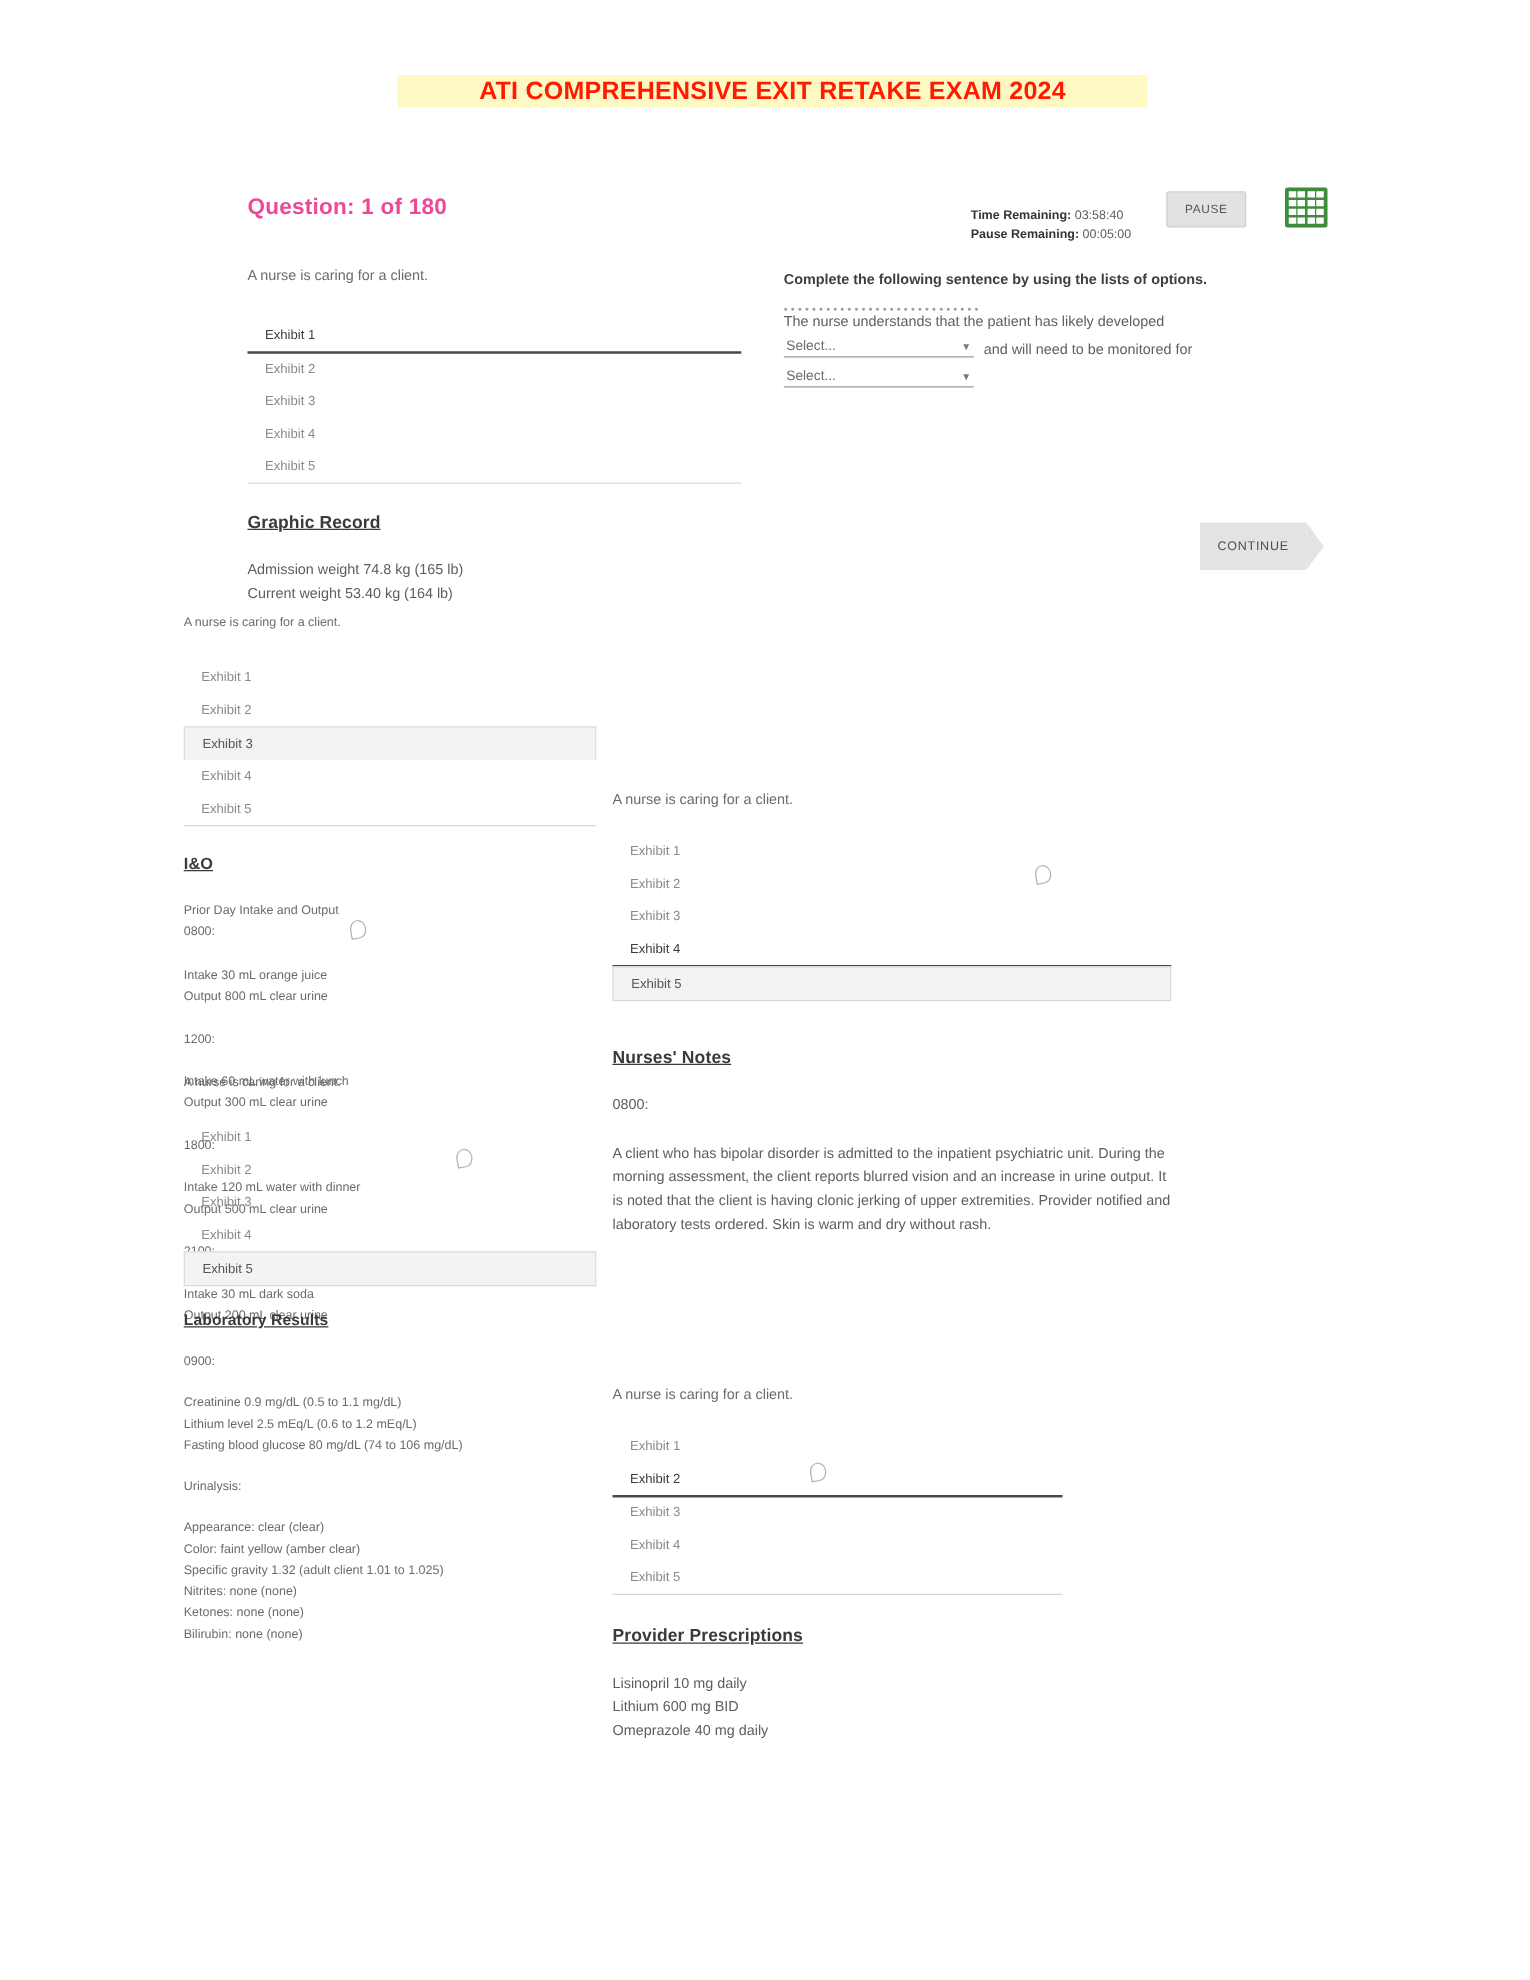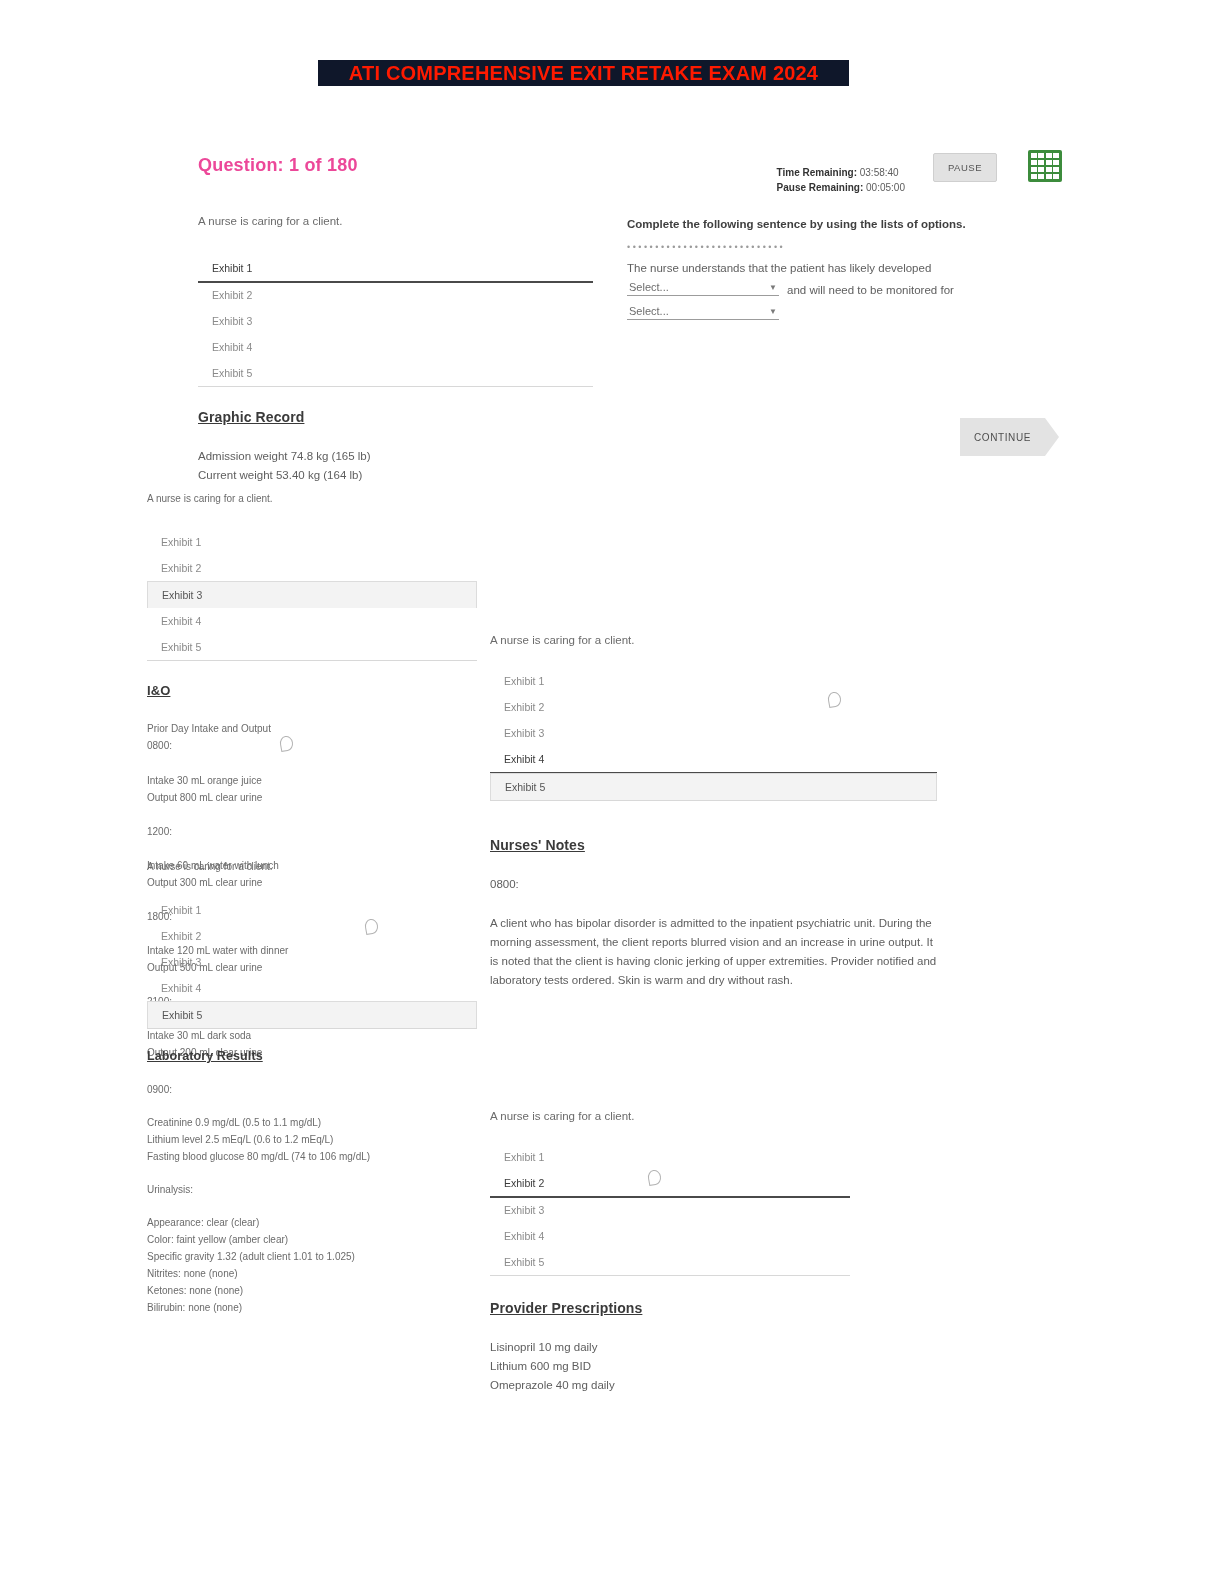--- a/index.html
+++ b/index.html
@@ -20,23 +20,23 @@
     position: absolute;
     inset: 0;
     background: #fff;
   }
 
   
   .banner {
     position: absolute;
     left: 318px;
     top: 60px;
-    width: 531px;
+    width: 600px;
     height: 26px;
-    background: #0f172a;
+    background: #fef9c3;
     color: #ff1a00;
     font-size: 20px;
     font-weight: 600;
     letter-spacing: 0.2px;
     line-height: 26px;
     text-align: center;
     white-space: nowrap;
     overflow: hidden;
   }
 
@@ -181,21 +181,20 @@
     height: 10px;
     display: flex;
     gap: 14px;
     align-items: center;
     color: #9b9b9b;
     font-size: 9px;
     overflow: hidden;
     white-space: nowrap;
   }
   .sentence {
-    margin-top: 10px;
     font-size: 11.5px;
     color: #5e5e5e;
   }
   .select-row {
     display: flex;
     align-items: flex-end;
     gap: 8px;
     margin-top: 2px;
   }
   .select-box {

